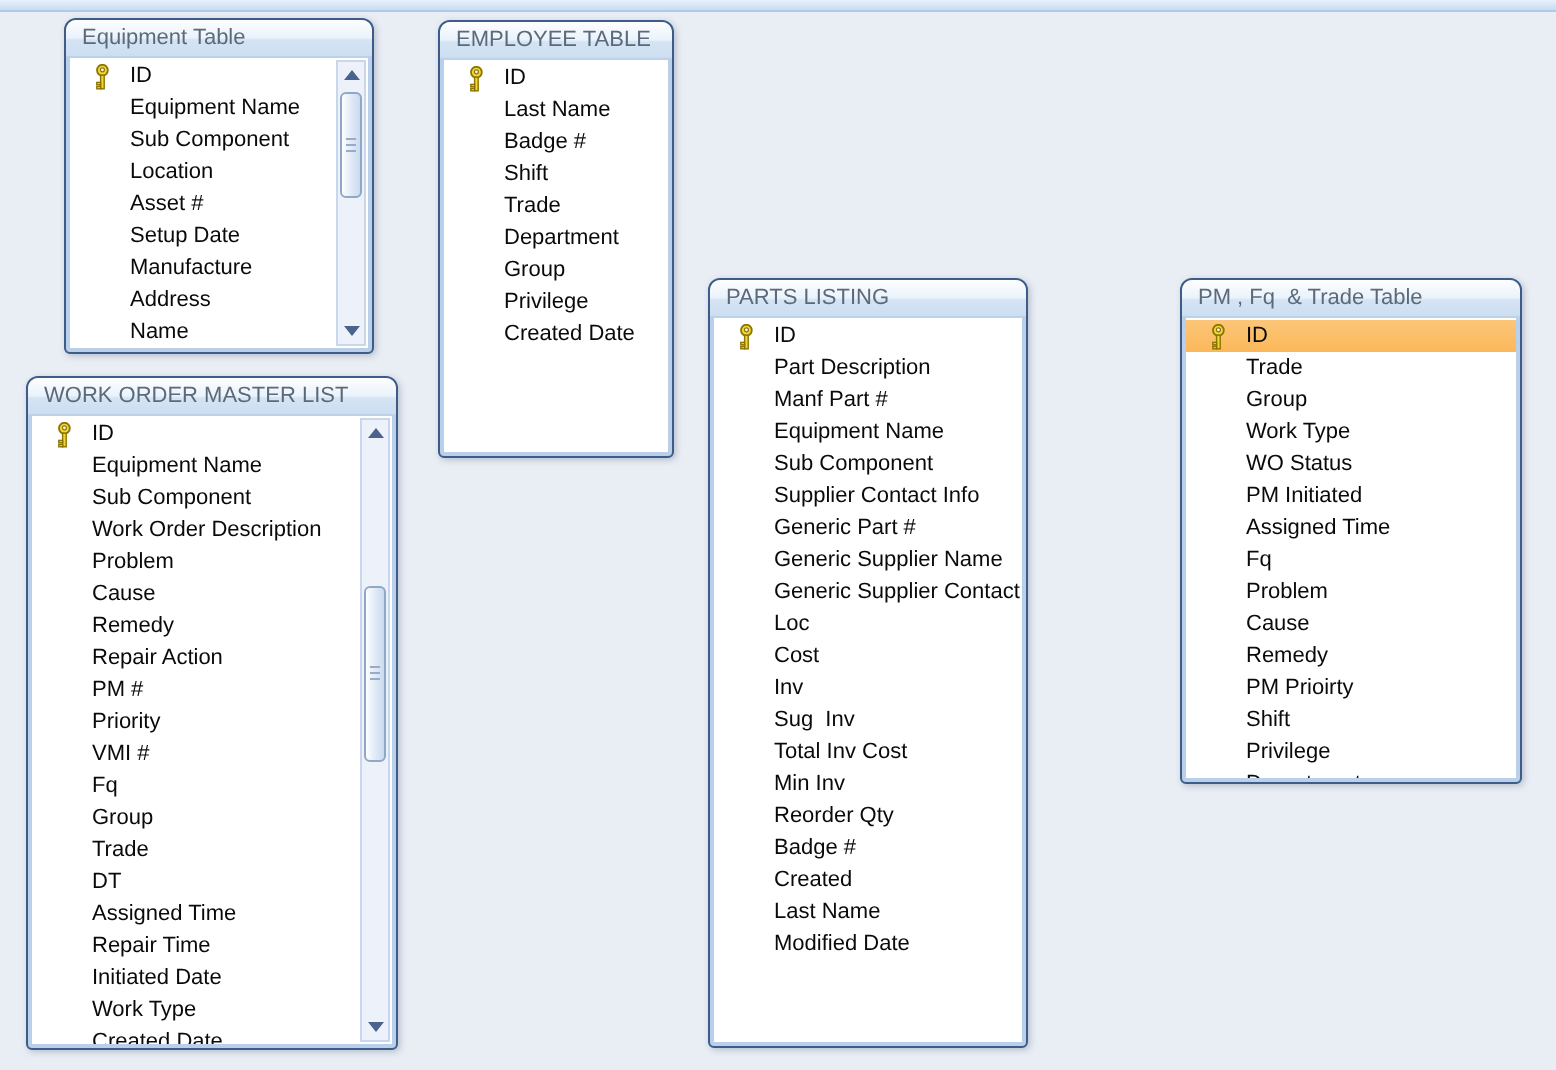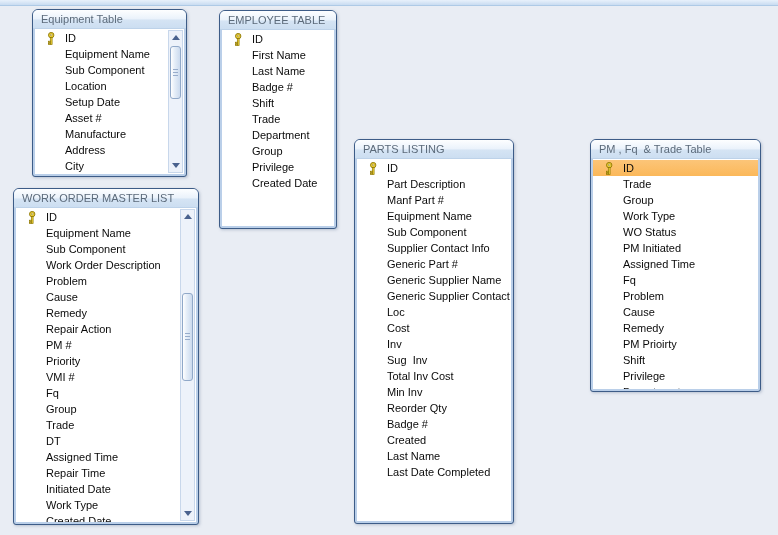--- a/index.html
+++ b/index.html
@@ -108,37 +108,37 @@
         <div class="row">
 
     <span class="label">Sub Component</span>
   </div>
         <div class="row">
 
     <span class="label">Location</span>
   </div>
         <div class="row">
 
+    <span class="label">Asset #</span>
+  </div>
+        <div class="row">
+
     <span class="label">Setup Date</span>
   </div>
         <div class="row">
 
-    <span class="label">Asset #</span>
-  </div>
-        <div class="row">
-
     <span class="label">Manufacture</span>
   </div>
         <div class="row">
 
     <span class="label">Address</span>
   </div>
         <div class="row">
 
-    <span class="label">City</span>
+    <span class="label">Name</span>
   </div>
         <div class="sb">
     <div class="sb-btn up">
       <span class="tri-up"></span>
     </div>
     <div class="sb-btn down">
       <span class="tri-down"></span>
     </div>
     <div class="sb-thumb" style="top: 15px; height: 53px;">
       <div class="grip"></div>
@@ -158,24 +158,20 @@
         <circle cx="5.2" cy="2.9" r="1.0" fill="#FFFFFF" stroke="#8B7500" stroke-width="0.6"></circle>
         <rect x="4.3" y="5.6" width="1.8" height="6.8" fill="#F2D43B" stroke="#8B7500" stroke-width="0.7"></rect>
         <rect x="2.4" y="9.2" width="1.9" height="1.2" fill="#F2D43B" stroke="#8B7500" stroke-width="0.7"></rect>
         <rect x="2.4" y="11.2" width="1.9" height="1.2" fill="#F2D43B" stroke="#8B7500" stroke-width="0.7"></rect>
       </svg>
     </span>
     <span class="label">ID</span>
   </div>
         <div class="row">
 
-    <span class="label">First Name</span>
-  </div>
-        <div class="row">
-
     <span class="label">Last Name</span>
   </div>
         <div class="row">
 
     <span class="label">Badge #</span>
   </div>
         <div class="row">
 
     <span class="label">Shift</span>
   </div>
@@ -391,21 +387,21 @@
         <div class="row">
 
     <span class="label">Created</span>
   </div>
         <div class="row">
 
     <span class="label">Last Name</span>
   </div>
         <div class="row">
 
-    <span class="label">Last Date Completed</span>
+    <span class="label">Modified Date</span>
   </div>
       </div>
   </div>
     <div class="window" style="left: 590px; top: 139px; width: 171px; height: 253px;">
     <div class="titlebar">
       <span class="title">PM , Fq  &amp; Trade Table</span>
     </div>
     <div class="body">
         <div class="row selected">
     <span class="keyicon">

